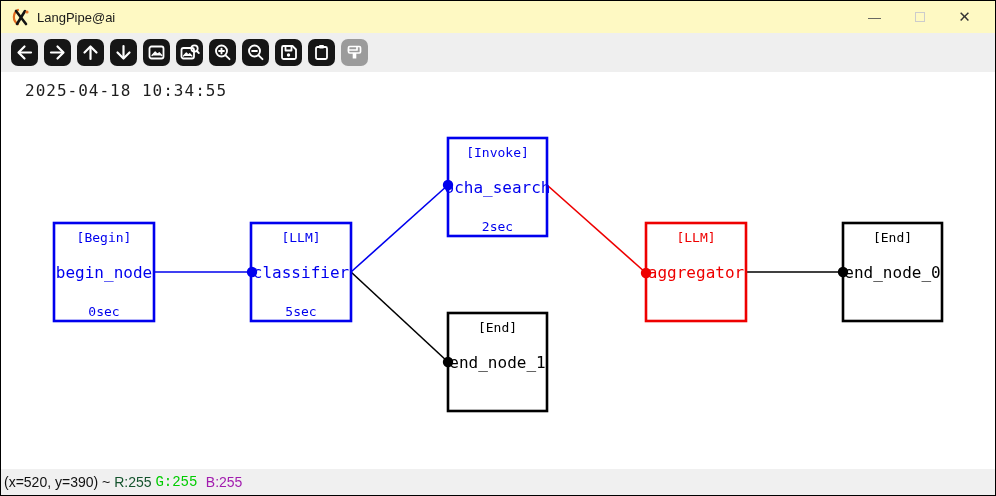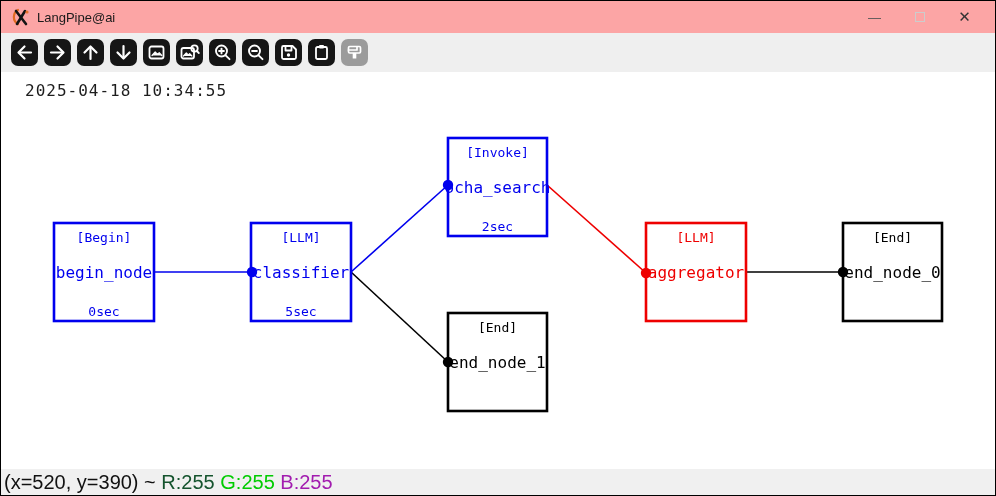--- a/index.html
+++ b/index.html
@@ -4,21 +4,21 @@
 <style>
   html,body{margin:0;padding:0;background:#fff;}
   *{box-sizing:border-box;}
   .window{
     position:relative;width:996px;height:496px;background:#fff;
     border:1px solid #000;overflow:hidden;
     font-family:"Liberation Sans", sans-serif;
   }
   
   .titlebar{
-    position:absolute;left:0;top:0;width:100%;height:32px;background:#fca5a5;
+    position:absolute;left:0;top:0;width:100%;height:32px;background:#fef9c3;
     display:flex;align-items:center;padding-left:9px;
   }
   .logo{width:20px;height:20px;margin-right:7px;flex:0 0 auto;}
   .title-text{font-size:13px;color:#1a1a1a;}
   .win-controls{position:absolute;right:8px;top:0;height:32px;display:flex;}
   .win-btn{width:45px;height:32px;display:flex;align-items:center;justify-content:center;
     font-size:14px;color:#444;cursor:default;}
   .win-btn .max-box{width:10px;height:10px;border:1px solid #ccc;display:block;}
   .win-btn.min{font-size:13px;color:#555;}
   .win-btn.close{font-size:15px;color:#333;}
@@ -40,21 +40,21 @@
   .timestamp{
     position:absolute;left:24px;top:9px;
     font-family:"DejaVu Sans Mono", monospace;font-size:16px;letter-spacing:1px;color:#1d1d1d;
   }
   .graph-svg{position:absolute;left:0;top:0;}
   .graph-svg text{font-family:"DejaVu Sans Mono", monospace;}
   
   .statusbar{
     position:absolute;left:0;top:468px;width:100%;height:26px;background:#f0f0f0;
     display:flex;align-items:center;padding-left:3px;
-    font-size:20px;color:#111;white-space:pre;
+    font-size:14px;color:#111;white-space:pre;
   }
 </style>
 </head>
 <body>
 
 <div class="window">
 
   <div class="titlebar">
     <svg class="logo" viewBox="0 0 20 20">
       <path d="M8,3 A8 8 0 0 0 8,17" fill="none" stroke="#e06a20" stroke-width="2.2" stroke-linecap="round"></path>
@@ -212,15 +212,15 @@
           <text x="891.5" y="206" text-anchor="middle" font-size="16" fill="#000000">end_node_0</text>
         </g>
         <circle cx="251" cy="200" r="5.2" fill="#0000ee"></circle>
         <circle cx="447" cy="113" r="5.2" fill="#0000ee"></circle>
         <circle cx="447" cy="290" r="5.2" fill="#000000"></circle>
         <circle cx="645" cy="201" r="5.2" fill="#ee0000"></circle>
         <circle cx="842" cy="200" r="5.2" fill="#000000"></circle>
       </svg>
   </div>
 
-  <div class="statusbar"><span>(x=520, y=390) ~ </span><span id="status-r" style="color: #14532d;">R:255 </span><span id="status-g" style="color: rgb(0, 204, 0);">G:255 </span><span id="status-b" style="color: #a21caf;">B:255</span></div>
+  <div class="statusbar"><span>(x=520, y=390) ~ </span><span id="status-r" style="color: #14532d;">R:255 </span><span id="status-g" style="color: rgb(0, 204, 0); font-family: Liberation Mono, monospace;">G:255 </span><span id="status-b" style="color: #a21caf;">B:255</span></div>
 
 </div>
 
 </body></html>

